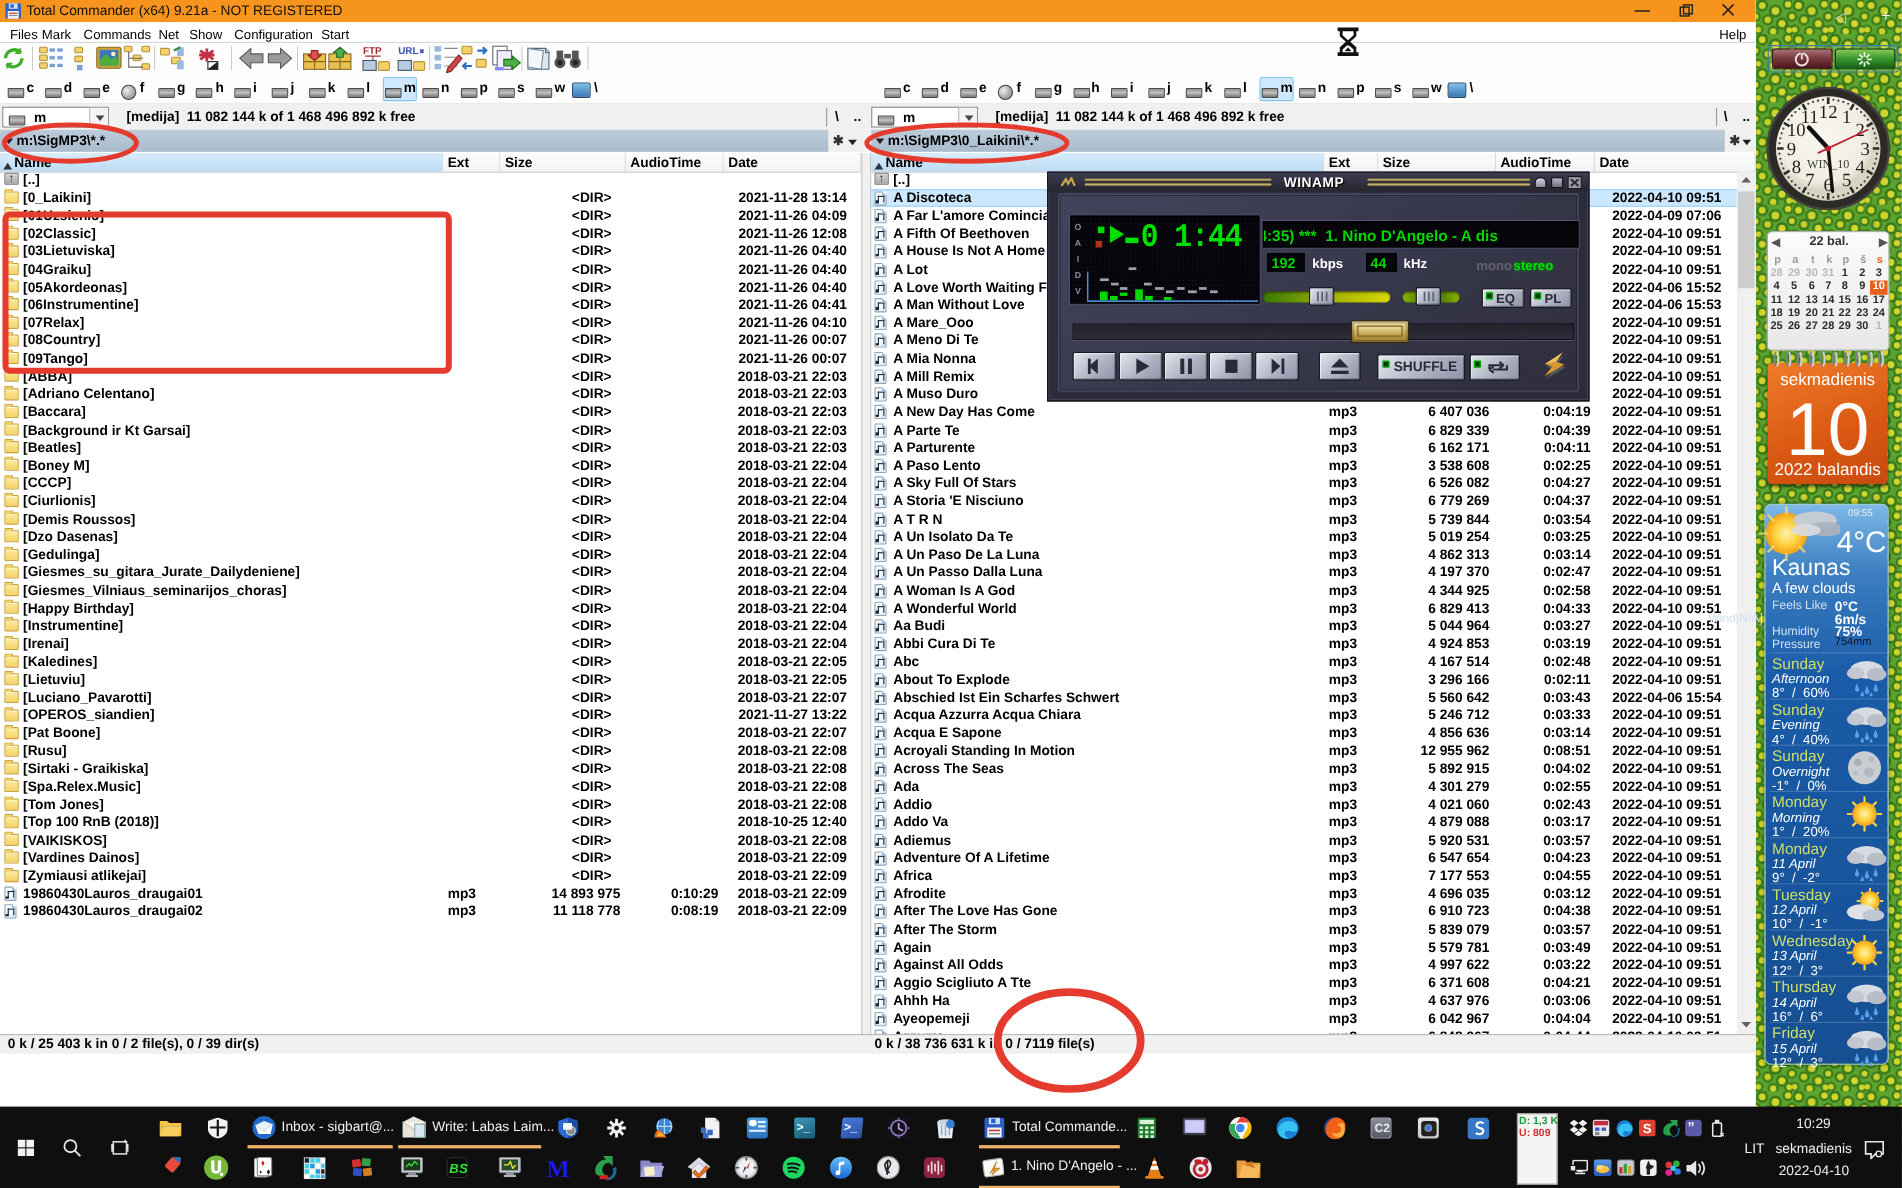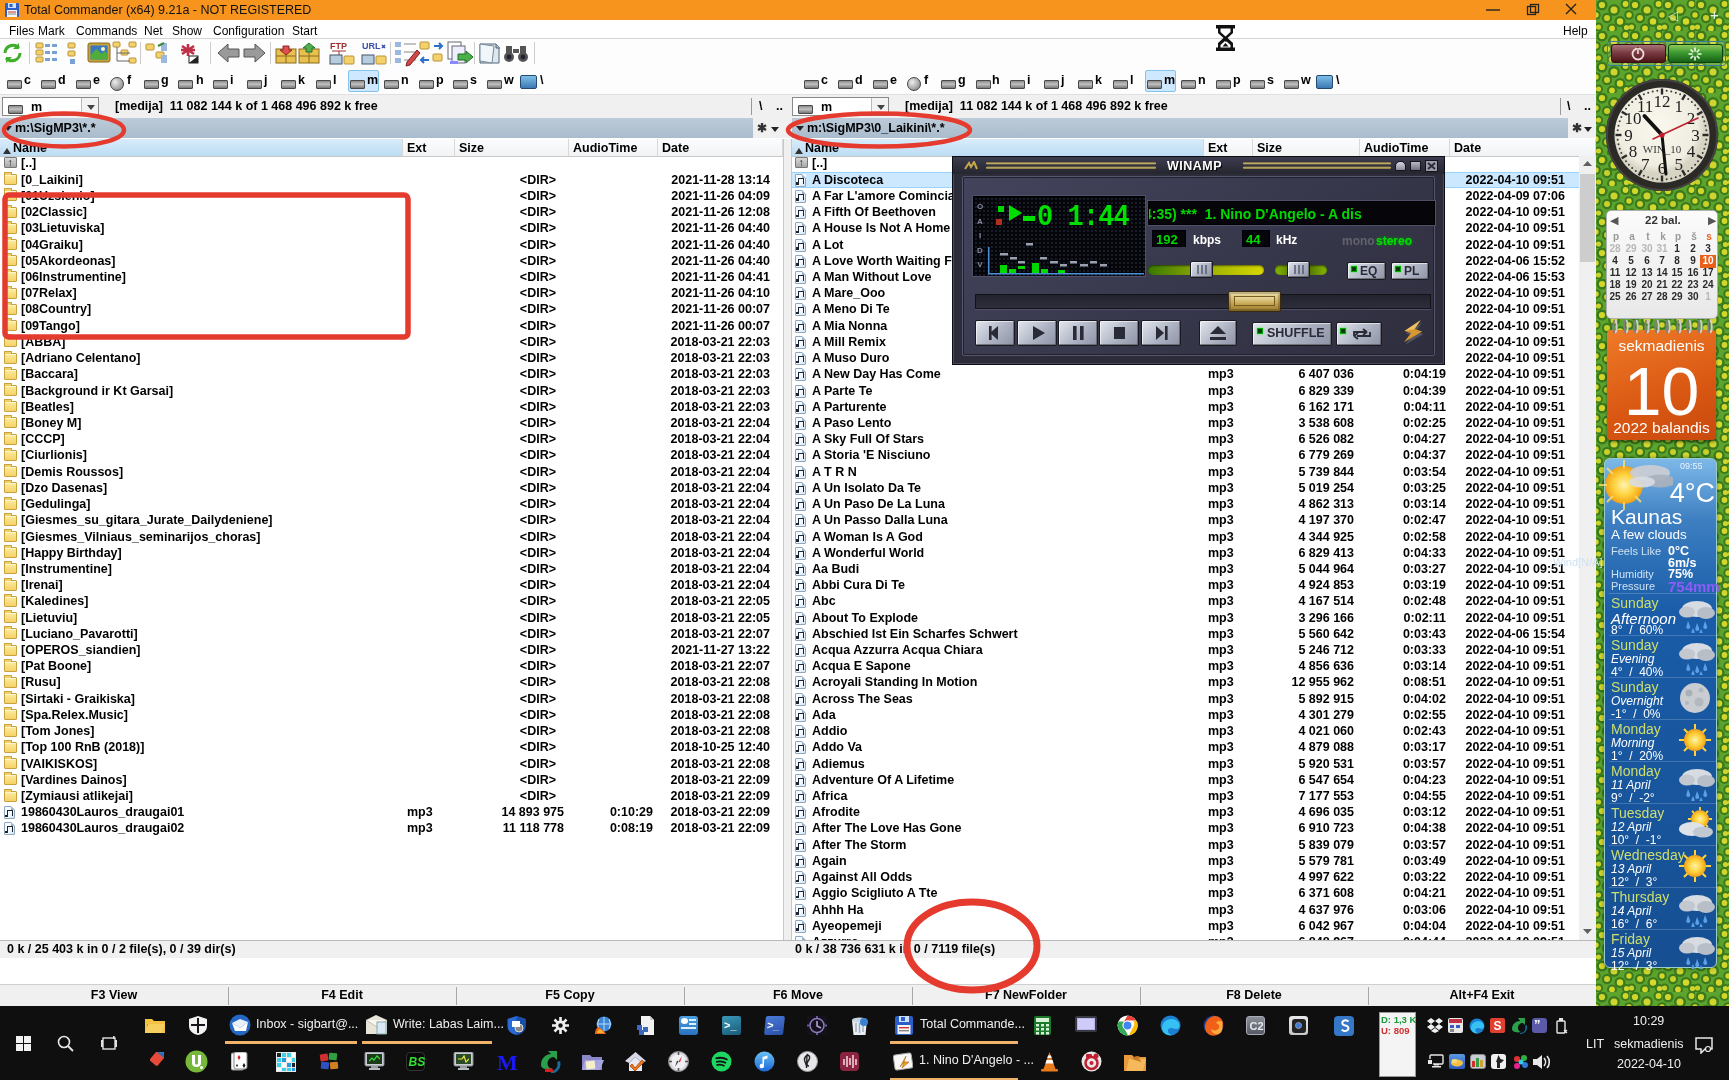--- a/index.html
+++ b/index.html
@@ -895,35 +895,20 @@
           <path d="M4 10l4.5-5L13 10z" fill="#606060"></path>
         </svg></div>
 <div class="abs" style="left:1px;top:18px;width:15px;height:88px;background:#cdcdcd"></div>
 <div class="abs" style="left:0;top:767px;width:17px;height:17px"><svg width="17" height="17">
           <path d="M4 6l4.5 5L13 6z" fill="#606060"></path>
         </svg></div>
 </div>
 <div id="statusrow"></div>
 <span class="stxt" style="left:7px">0 k / 25 403 k in 0 / 2 file(s), 0 / 39 dir(s)</span>
 <span class="stxt" style="left:795px">0 k / 38 736 631 k in 0 / 7119 file(s)</span>
-<div id="fkeys">
-<span class="fk" style="left:0px;width:228px">F3 View</span>
-      <span class="fk" style="left:228px;width:228px">F4 Edit</span>
-      <span class="fksep" style="left:228px"></span>
-      <span class="fk" style="left:456px;width:228px">F5 Copy</span>
-      <span class="fksep" style="left:456px"></span>
-      <span class="fk" style="left:684px;width:228px">F6 Move</span>
-      <span class="fksep" style="left:684px"></span>
-      <span class="fk" style="left:912px;width:228px">F7 NewFolder</span>
-      <span class="fksep" style="left:912px"></span>
-      <span class="fk" style="left:1140px;width:228px">F8 Delete</span>
-      <span class="fksep" style="left:1140px"></span>
-      <span class="fk" style="left:1368px;width:228px">Alt+F4 Exit</span>
-      <span class="fksep" style="left:1368px"></span>
-    </div>
 <div id="winamp">
 <style>
 #winamp .sbtn{position:absolute;background:linear-gradient(135deg,#e2e6ee,#aab0c0 60%,#8e94a6);border:1px solid #1a1a24;border-radius:2px;box-shadow:inset 1px 1px 0 #fff9, inset -1px -1px 0 #555a}
 #winamp .wtxt{position:absolute;color:#fff;font-weight:700}
 </style>
 <div class="abs" style="left:0;top:0;width:491px;height:17px;background:linear-gradient(#3c3c50,#26262f)"></div>
 <svg class="abs" style="left:10px;top:4px" width="16" height="12">
         <path d="M2 8l4-6 2 4 3-5 3 7" stroke="#c8a84a" stroke-width="2" fill="none"></path>
       </svg>
 <svg class="abs" style="left:33px;top:5px" width="170" height="8">
@@ -1290,24 +1275,24 @@
 <span class="abs" style="right:14px;top:478px;color:#fff;font-size:27px">4°C</span>
 <span class="abs" style="left:1611px;top:505px;color:#fff;font-size:21px">Kaunas</span>
 <span class="abs" style="left:1611px;top:527px;color:#fff;font-size:13.5px">A few clouds</span>
 <span class="abs" style="left:1611px;top:545px;color:#cfe2f2;font-size:11px">Feels Like</span>
     <span class="abs" style="left:1668px;top:544px;color:#fff;font-size:12.5px;font-weight:700">0°C</span>
     <span class="abs" style="left:1553px;top:556px;color:#cfe2f2;font-size:11px">Wind[N/A]</span>
     <span class="abs" style="left:1668px;top:556px;color:#fff;font-size:12.5px;font-weight:700">6m/s</span>
     <span class="abs" style="left:1611px;top:568px;color:#cfe2f2;font-size:11px">Humidity</span>
     <span class="abs" style="left:1668px;top:567px;color:#fff;font-size:12.5px;font-weight:700">75%</span>
     <span class="abs" style="left:1611px;top:580px;color:#cfe2f2;font-size:11px">Pressure</span>
-    <span class="abs" style="left:1668px;top:578px;color:#8b5cf6;font-size:15px;font-weight:700">754mm</span>
+    <span class="abs" style="left:1668px;top:578px;color:#0f172a;font-size:10px;font-weight:400">754mm</span>
     <span class="abs" style="left:1609px;top:593px;width:108px;height:1px;background:#ffffff2e"></span>
     <span class="abs" style="left:1611px;top:595px;color:#cede6e;font-size:14px">Sunday</span>
-    <span class="abs" style="left:1611px;top:610px;color:#fff;font-size:15px;font-style:italic">Afternoon</span>
+    <span class="abs" style="left:1611px;top:610px;color:#fff;font-size:12px;font-style:italic">Afternoon</span>
     <span class="abs" style="left:1611px;top:623px;color:#fff;font-size:12px">8° &nbsp;/&nbsp; 60%</span>
     <svg class="abs" style="left:1678px;top:597px" width="38" height="36">
       <ellipse cx="19" cy="12" rx="15" ry="8" fill="#d7dbe2"></ellipse>
       <ellipse cx="9" cy="15" rx="8" ry="5.5" fill="#c2c7d0"></ellipse>
       <ellipse cx="28" cy="16" rx="9" ry="6" fill="#b8bec8"></ellipse>
       <g fill="#5aa0e8">
         <path d="M10 24l2 5a2 2 0 1 1-3.5 0z"></path>
         <path d="M19 26l2 5a2 2 0 1 1-3.5 0z"></path>
         <path d="M27 24l2 5a2 2 0 1 1-3.5 0z"></path>
         <path d="M15 31l1.5 3.5a1.6 1.6 0 1 1-3 0z"></path>

